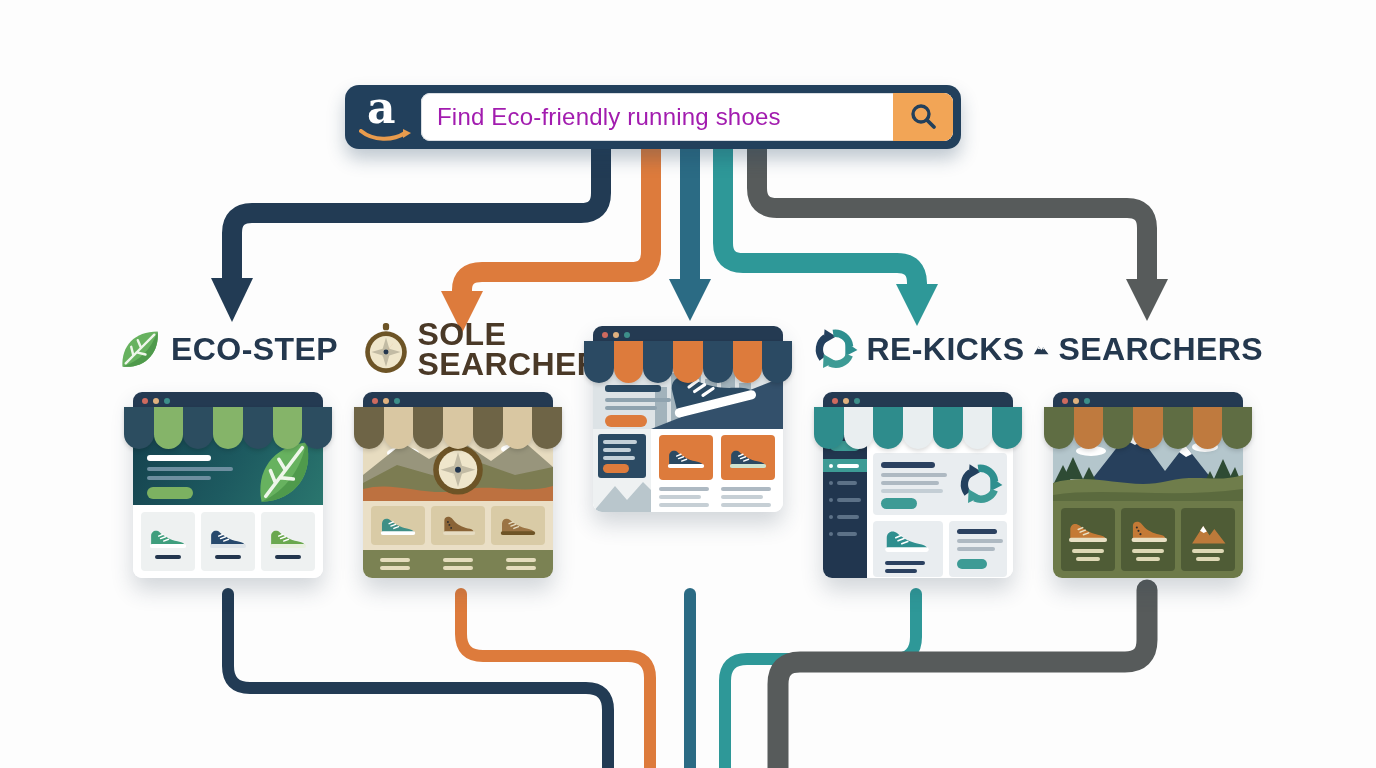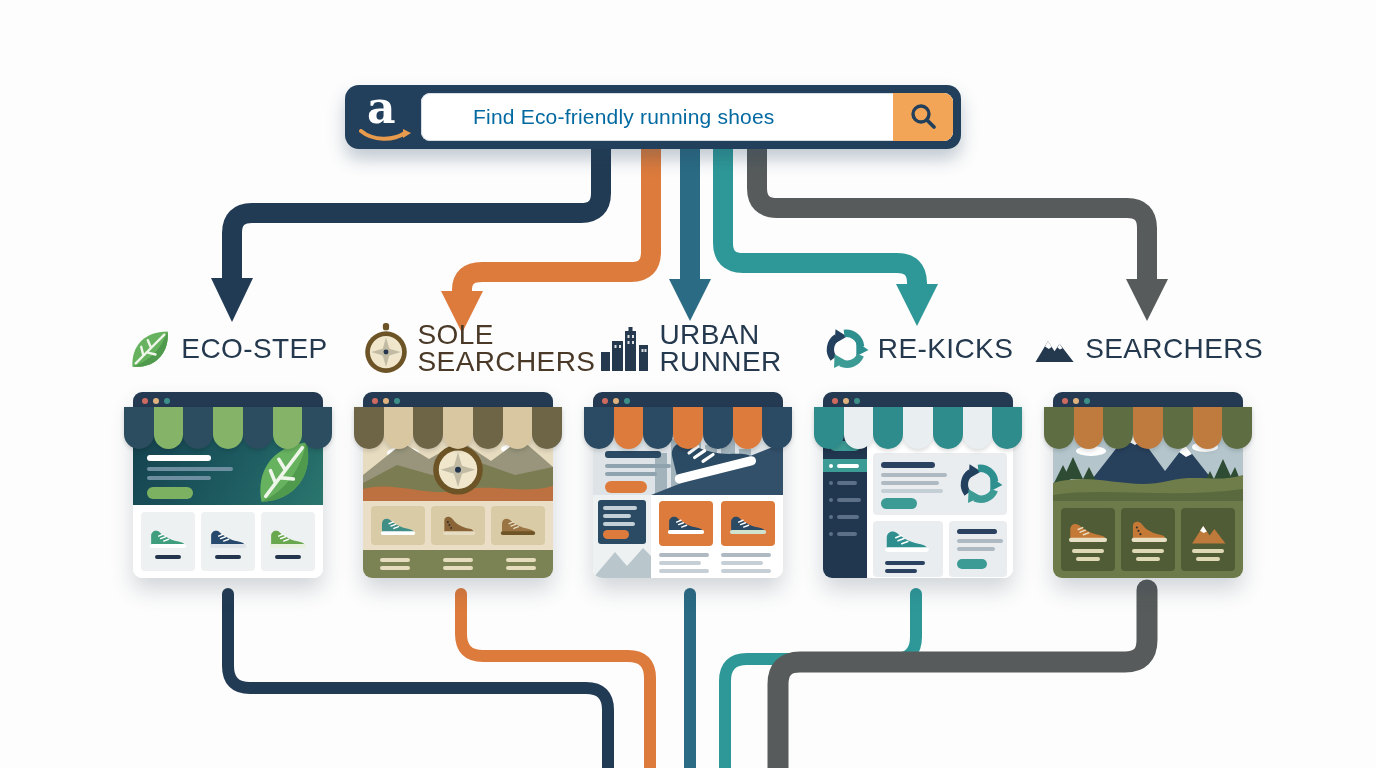--- a/index.html
+++ b/index.html
@@ -12,29 +12,29 @@
   .searchbar{position:absolute;left:345px;top:85px;width:616px;height:64px;z-index:5;
     background:#22405c;border-radius:14px;display:flex;align-items:center;padding:0 8px 0 12px;
     box-shadow:0 10px 18px rgba(34,64,92,.28);box-sizing:border-box;}
   .logo{position:relative;width:58px;height:52px;flex:0 0 auto;margin-right:6px;}
   .logo-a{position:absolute;left:10px;top:-9px;color:#fff;font-weight:bold;font-size:44px;
     font-family:"DejaVu Serif",serif;}
   .logo-smile{position:absolute;left:2px;top:38px;}
   .field{flex:1;height:48px;background:#fff;border-radius:9px;display:flex;overflow:hidden;
     box-shadow:inset 0 0 0 1px #d8dde2;}
   .query{flex:1;display:flex;align-items:center;padding-left:16px;overflow:hidden;}
-  .query span{font-size:21px;color:#0369a1;white-space:nowrap;letter-spacing:.2px;margin-left:36px;}
+  .query span{font-size:24px;color:#a21caf;white-space:nowrap;letter-spacing:.2px;}
   .sbtn{width:60px;border:none;background:#f2a556;display:flex;align-items:center;justify-content:center;
     cursor:pointer;padding:0;}
 
   
   .col{position:absolute;top:316px;width:230px;z-index:4;}
   .col.c1{left:113px}.col.c2{left:343px}.col.c3{left:573px}.col.c4{left:803px}.col.c5{left:1033px}
   .store-label{height:66px;display:flex;align-items:center;justify-content:center;gap:9px;}
-  .store-name{font-weight:normal;font-size:28px;line-height:.95;color:#24384e;letter-spacing:.4px;}
+  .store-name{font-weight:bold;font-size:32px;line-height:.95;color:#24384e;letter-spacing:.4px;}
   .c2 .store-name{color:#4a3927;max-width:136px;}
   .c3 .store-name{max-width:118px;}
 
   
   .card{position:relative;width:190px;height:186px;margin:10px auto 0;border-radius:9px;background:#fff;
     box-shadow:0 12px 22px rgba(40,60,80,.20);}
   .bbar{height:17px;background:#243a52;border-radius:9px 9px 0 0;display:flex;gap:5px;align-items:center;
     padding-left:9px;}
   .dot{width:6px;height:6px;border-radius:50%;}
   .dot.d1{background:#cf6a5e}.dot.d2{background:#dfb17f}.dot.d3{background:#3d8f8a}
@@ -329,26 +329,20 @@
           <div class="grp">
               <div class="dash"></div>
               <div class="dash"></div>
             </div>
         </div>
       </div>
     </div>
   </section>
 
   <section class="col c3">
-    <div class="store-label">
-      <svg width="52" height="44" viewBox="0 0 52 44" style="color:#24384e">
-          <use href="#city"></use>
-        </svg>
-      <span class="store-name">URBAN RUNNER</span>
-    </div>
     <div class="card urban">
       <div class="bbar">
         <i class="dot d1"></i>
           <i class="dot d2"></i>
           <i class="dot d3"></i>
       </div>
       <div class="awning">
           <i></i>
           <i></i>
           <i></i>

